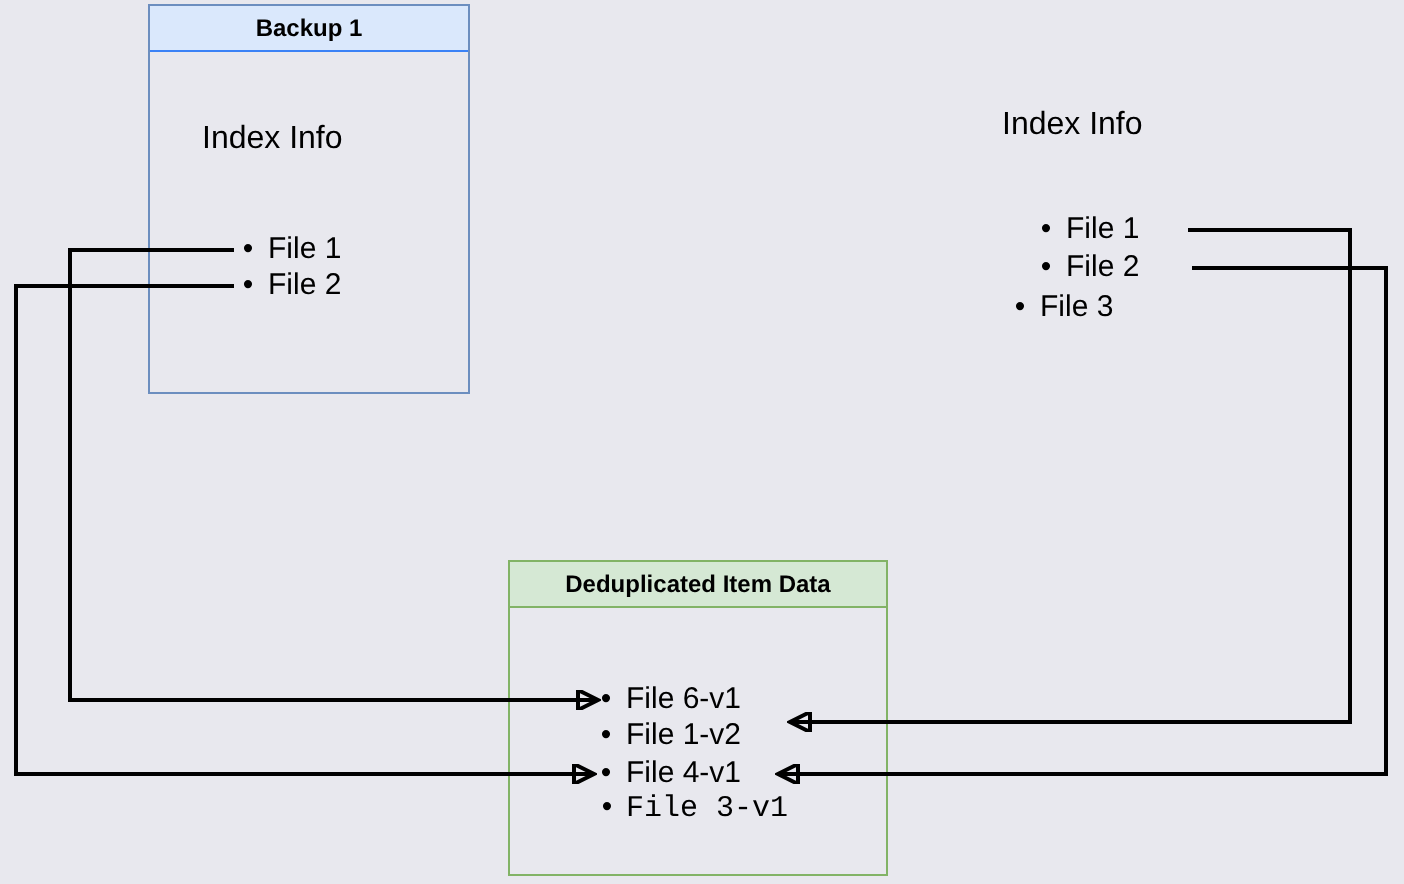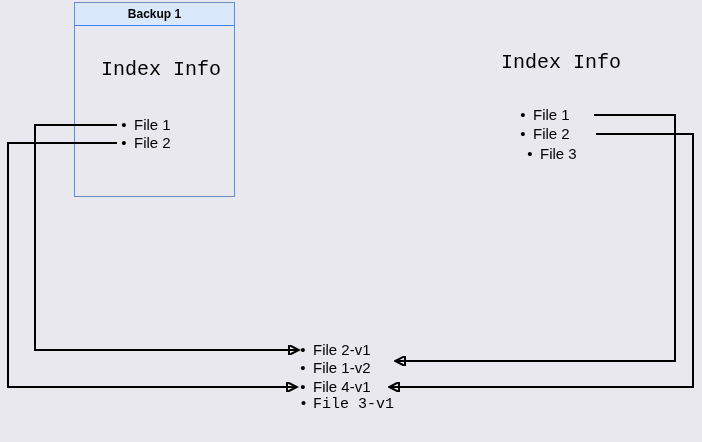--- a/index.html
+++ b/index.html
@@ -32,42 +32,42 @@
   }
   .node.green .node-header {
     background:#d5e8d4;
     border-bottom-color:#82b366;
   }
   .label {
     position:absolute;
     color:#000;
     white-space:nowrap;
   }
-  .index-label { font-size:20px; line-height:17px;font-family:Liberation Mono, monospace; }
+  .index-label { font-size:16px; line-height:17px; }
   .frow {
     position:absolute;
     font-size:15px;
     line-height:16px;
     color:#000;
     white-space:nowrap;
   }
   .frow::before {
     content:"\2022";
     display:inline-block;
     width:8px;
     margin-right:6px;
     text-align:center;
   }
   
   #b1f1 { left:120px; top:117px; }
   #b1f2 { left:120px; top:135px; }
   
   #b2f1 { left:519px; top:107px; }
   #b2f2 { left:519px; top:126px; }
-  #b2f3 { left:526px; top:146px; }
+  #b2f3 { left:506px; top:146px; }
   
   #d1 { left:299px; top:342px; }
   #d2 { left:299px; top:360px;text-align:right; }
   #d3 { left:299px; top:379px; }
   #d4 { left:299px; top:397px;font-family:Liberation Mono, monospace; }
   #arrows {
     position:absolute;
     left:0; top:0;
     width:702px; height:442px;
     pointer-events:none;
@@ -90,21 +90,26 @@
   </div>
   <div class="label index-label" style="left:101px; top:61px;">Index Info</div>
   <div class="frow" id="b1f1">File 1</div>
   <div class="frow" id="b1f2">File 2</div>
 
   <div class="label index-label" style="left:501px; top:54px;">Index Info</div>
   <div class="frow" id="b2f1">File 1</div>
   <div class="frow" id="b2f2">File 2</div>
   <div class="frow" id="b2f3">File 3</div>
 
-  <div class="frow" id="d1">File 2-v1</div>
+  <div class="node green" style="left:254px; top:280px; width:190px; height:158px;">
+    <div class="node-header">
+      <span>Deduplicated Item Data</span>
+    </div>
+  </div>
+  <div class="frow" id="d1">File 6-v1</div>
   <div class="frow" id="d2">File 1-v2</div>
   <div class="frow" id="d3">File 4-v1</div>
   <div class="frow" id="d4">File 3-v1</div>
 
   <svg id="arrows" viewBox="0 0 702 442" xmlns="http://www.w3.org/2000/svg">
     <defs>
       <marker id="ah" viewBox="0 0 10 10" refX="9" refY="5" markerWidth="13" markerHeight="10" orient="auto" markerUnits="userSpaceOnUse">
         <path d="M0,0 L10,5 L0,10 z" fill="#000" stroke="none"></path>
       </marker>
     </defs>

